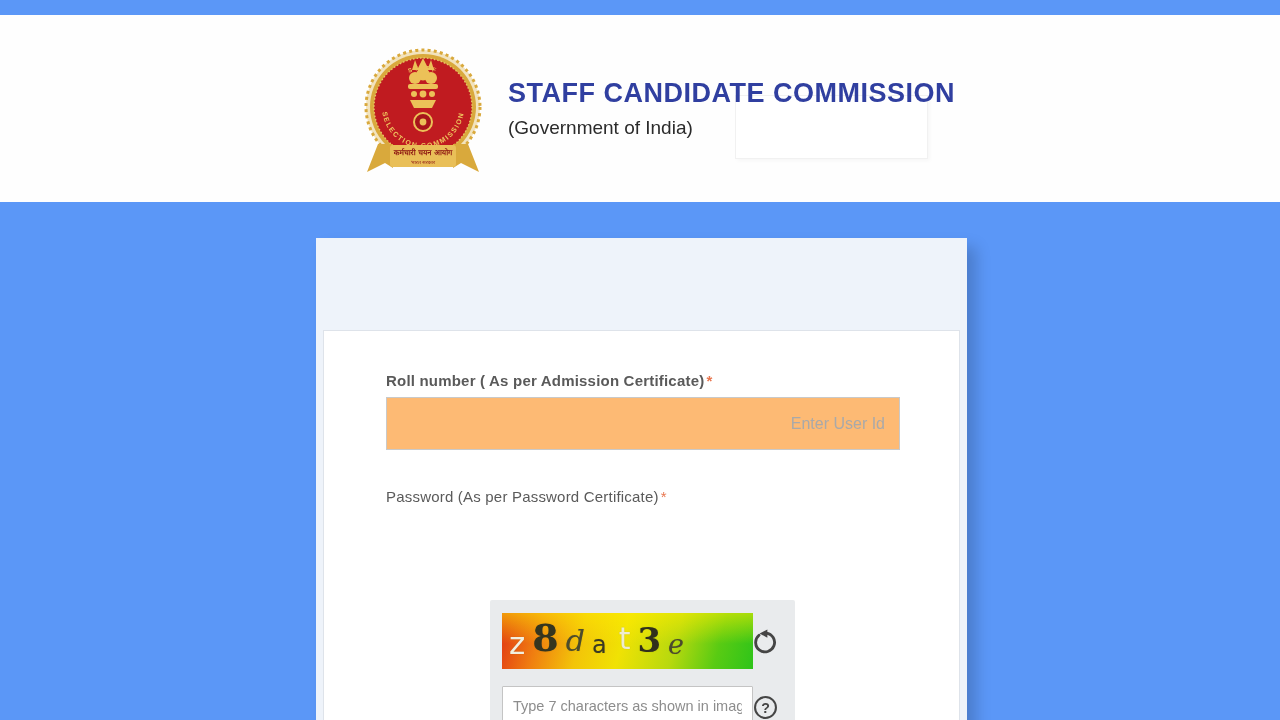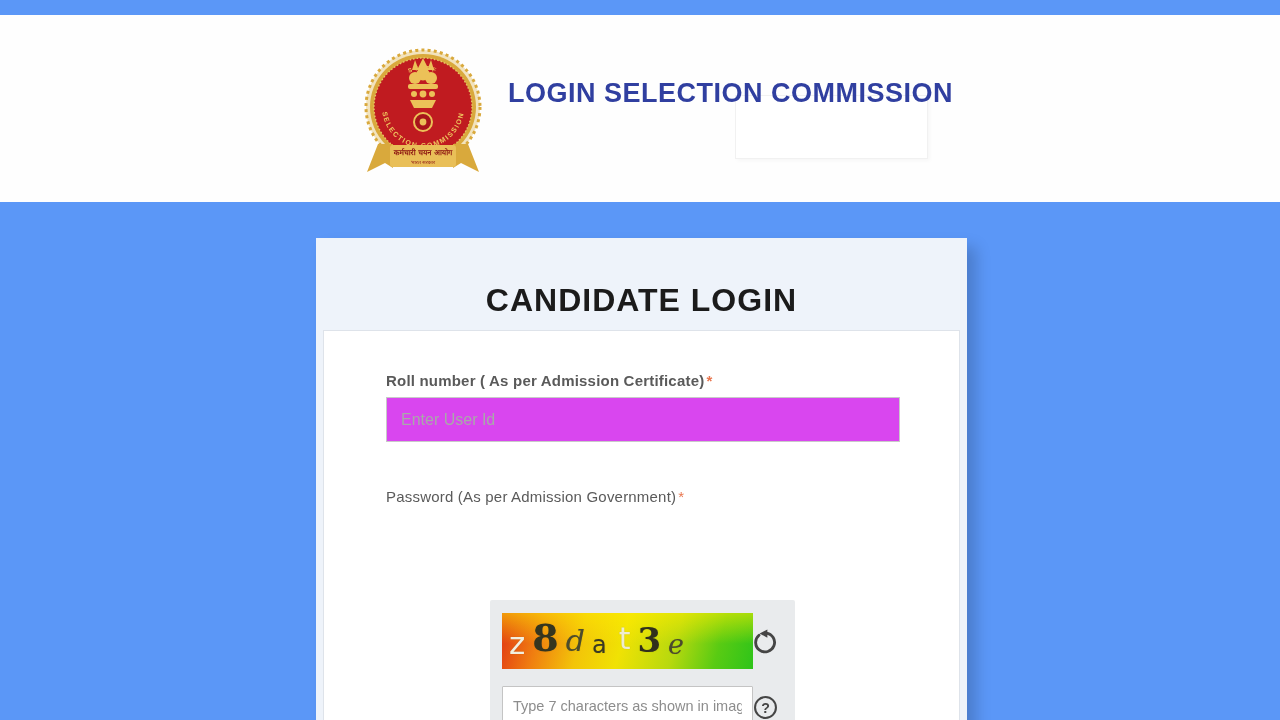--- a/index.html
+++ b/index.html
@@ -47,25 +47,26 @@
     background:#ffffff; border:1px solid #dee3ea;
   }
   .field-label {
     position:absolute; left:62px;
     font-size:15px; color:#5a5a5a; letter-spacing:0.2px;
   }
   .req-mark { color:#e8764f; font-size:15px; margin-left:2px; }
   .label-roll { top:41px;font-weight:bold; }
   .label-pass { top:157px; }
   .text-input {
-    position:absolute; left:62px; width:514px; height:45px;
-    border:1px solid #c9c9c9; background:#d946ef;
+    position:absolute; left:62px; width:514px; height:53px;
+    border:1px solid #c9c9c9; background:#fdba74;
     padding:0 14px; font-size:16px; color:#333;
     font-family:"Liberation Sans", sans-serif;
     outline:none;
+    text-align:right;
   }
   .text-input::placeholder { color:#a9a9a9; }
   .input-roll { top:66px; }
   .input-pass { top:182px; }
 
   
   .captcha-panel {
     position:absolute; left:166px; top:269px; width:305px; height:230px;
     background:#e9ebed; border-radius:2px;
   }
@@ -149,36 +150,36 @@
         <path d="M16 96 L5 124 L23 115 L31 120 L31 96 Z" fill="#d9a93c"></path>
         <path d="M106 96 L117 124 L99 115 L91 120 L91 96 Z" fill="#d9a93c"></path>
         <rect x="28" y="97" width="66" height="22" rx="3" fill="#e9bf58"></rect>
         <text x="61" y="107" text-anchor="middle" font-size="7.5" font-weight="bold" fill="#8d1712" font-family="DejaVu Sans, sans-serif">कर्मचारी चयन आयोग</text>
         <text x="61" y="116" text-anchor="middle" font-size="5" fill="#8d1712" font-family="DejaVu Sans, sans-serif">भारत सरकार</text>
       </g>
     </svg>
   </div>
 
   <div class="org-text">
-    <div class="org-title">LOGIN SELECTION COMMISSION</div>
+    <div class="org-title">STAFF CANDIDATE COMMISSION</div>
+    <div class="org-sub">(Government of India)</div>
   </div>
 </div>
 
 <div class="card">
-  <div class="card-title">CANDIDATE LOGIN</div>
 
   <div class="inner-panel">
 
     <div class="field-label label-roll">
       <span>Roll number ( As per Admission Certificate)</span><span class="req-mark">*</span>
     </div>
     <input class="text-input input-roll" type="text" placeholder="Enter User Id" style="">
 
     <div class="field-label label-pass">
-      <span>Password (As per Admission Government)</span><span class="req-mark">*</span>
+      <span>Password (As per Password Certificate)</span><span class="req-mark">*</span>
     </div>
 
     <div class="captcha-panel">
       <div class="captcha-img">
         <span class="cap-ch cap-0" style="color: rgb(242, 239, 223);">z</span>
         <span class="cap-ch cap-1" style="color: rgb(53, 53, 31); font-weight: bold;">8</span>
         <span class="cap-ch cap-2" style="color: rgb(76, 76, 44); font-style: italic;">d</span>
         <span class="cap-ch cap-3" style="color: rgb(58, 58, 36);">a</span>
         <span class="cap-ch cap-4" style="color: rgb(238, 236, 207);">t</span>
         <span class="cap-ch cap-5" style="color: rgb(48, 48, 28); font-weight: bold;">3</span>

